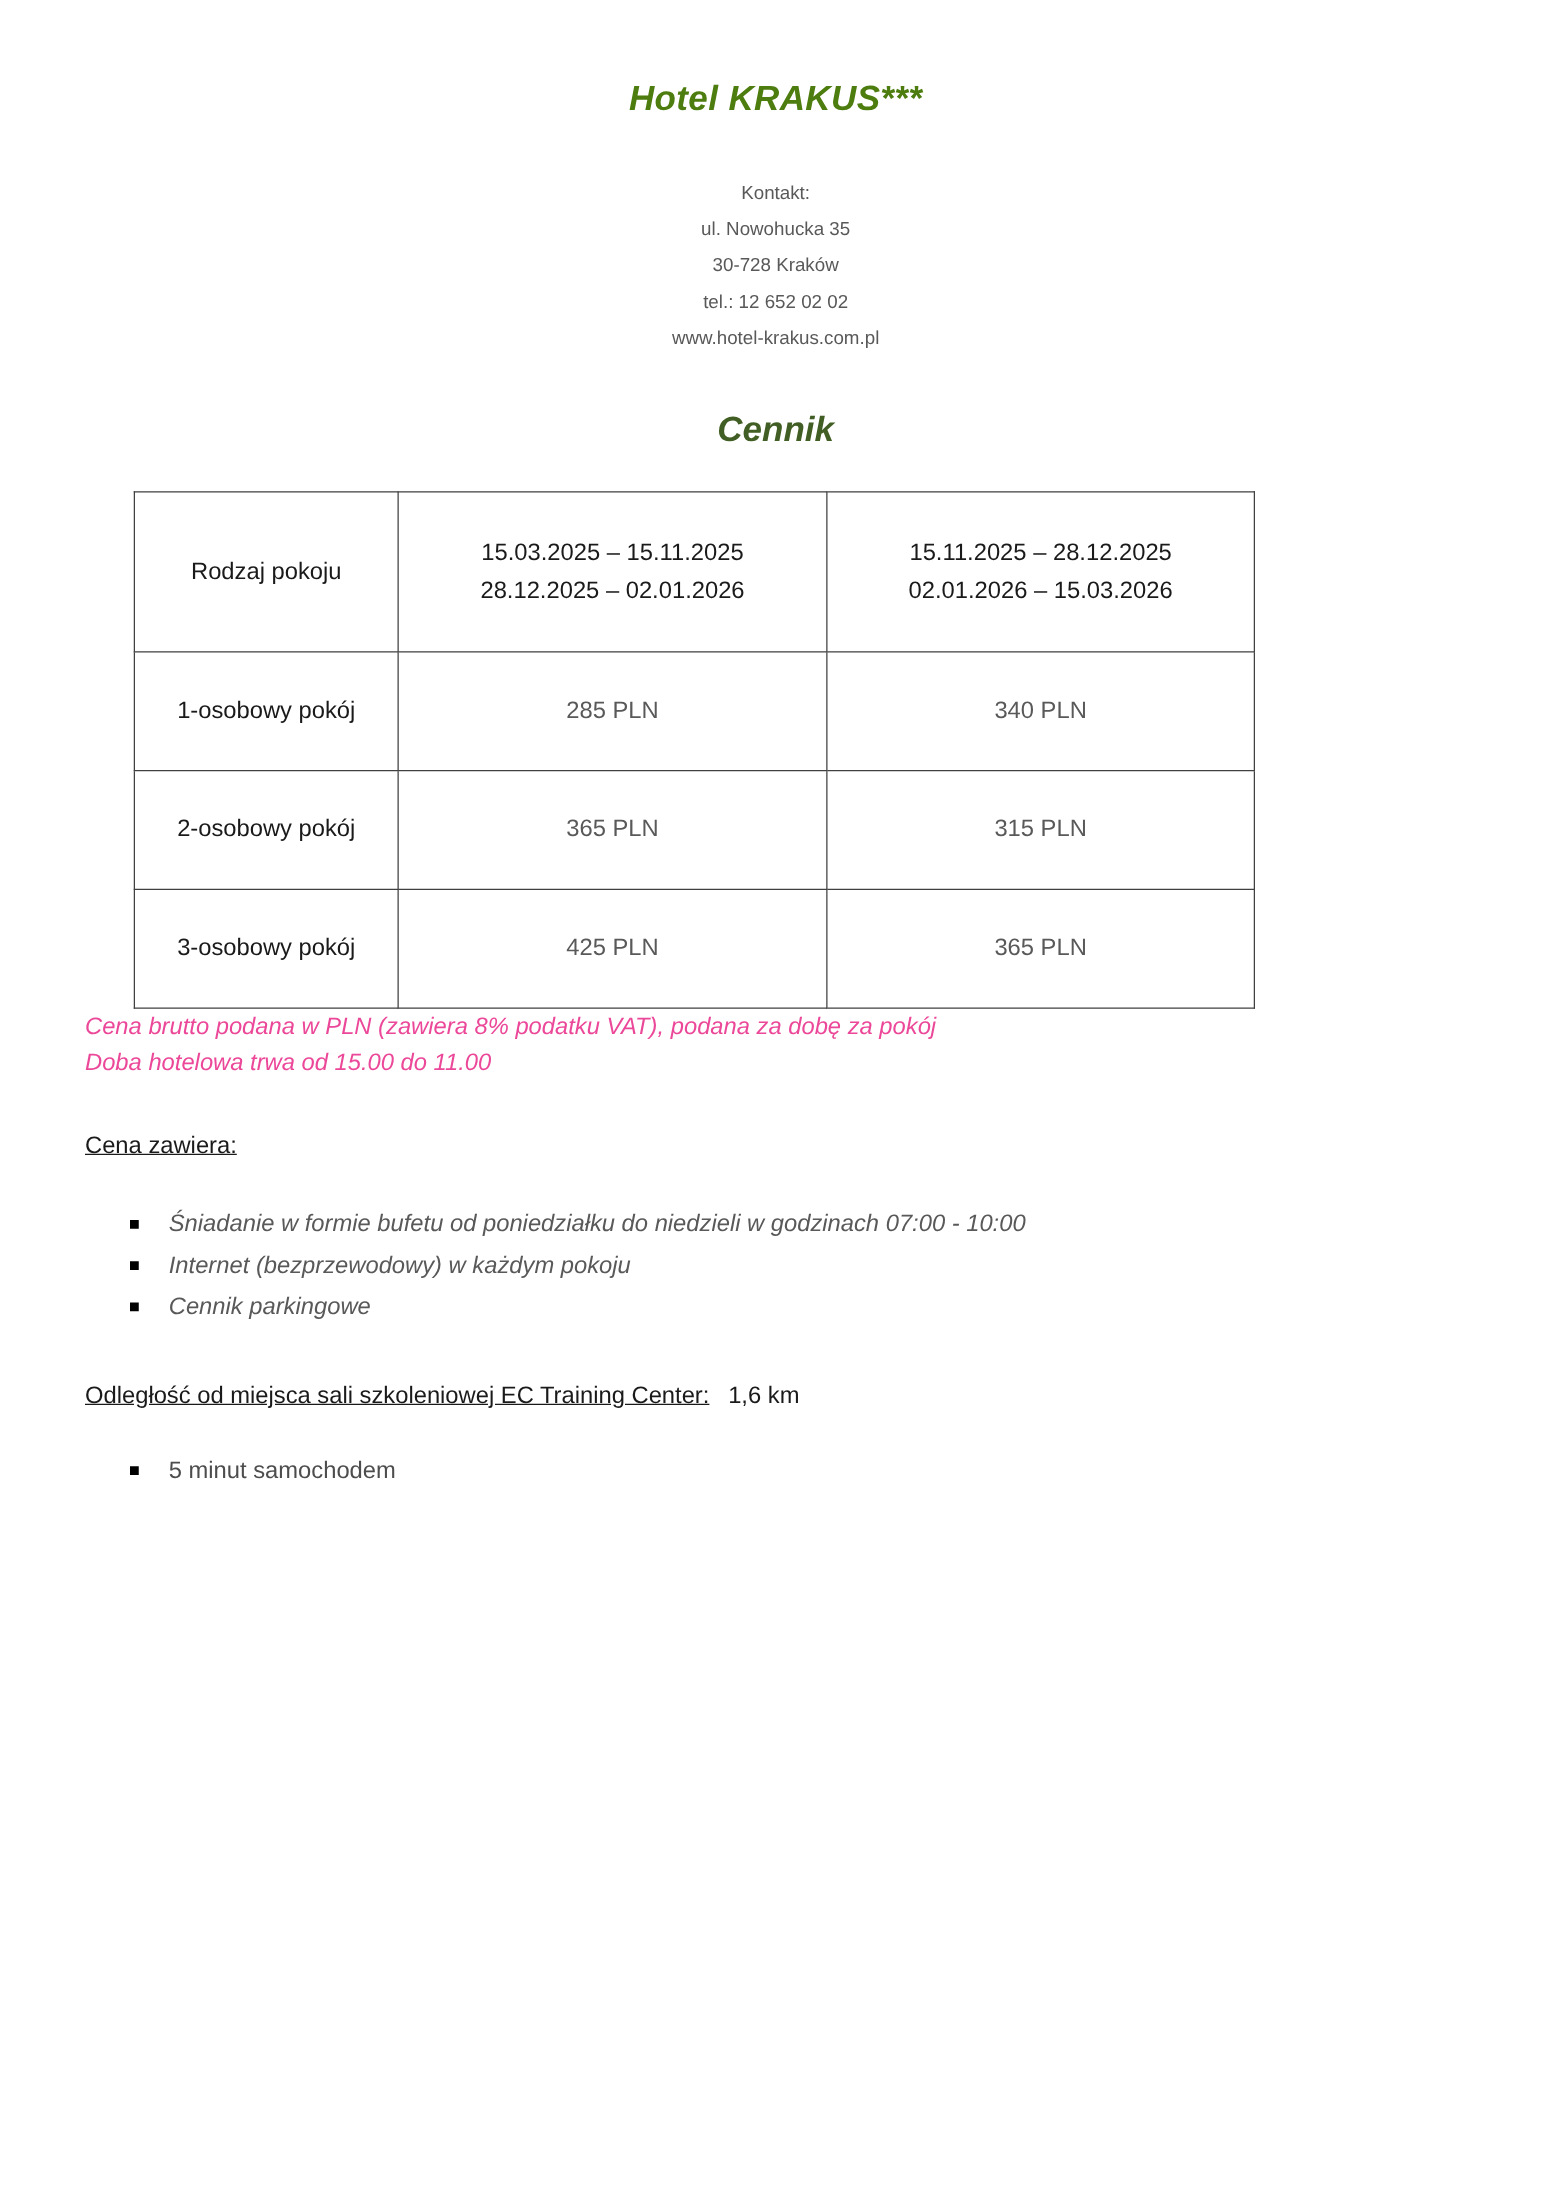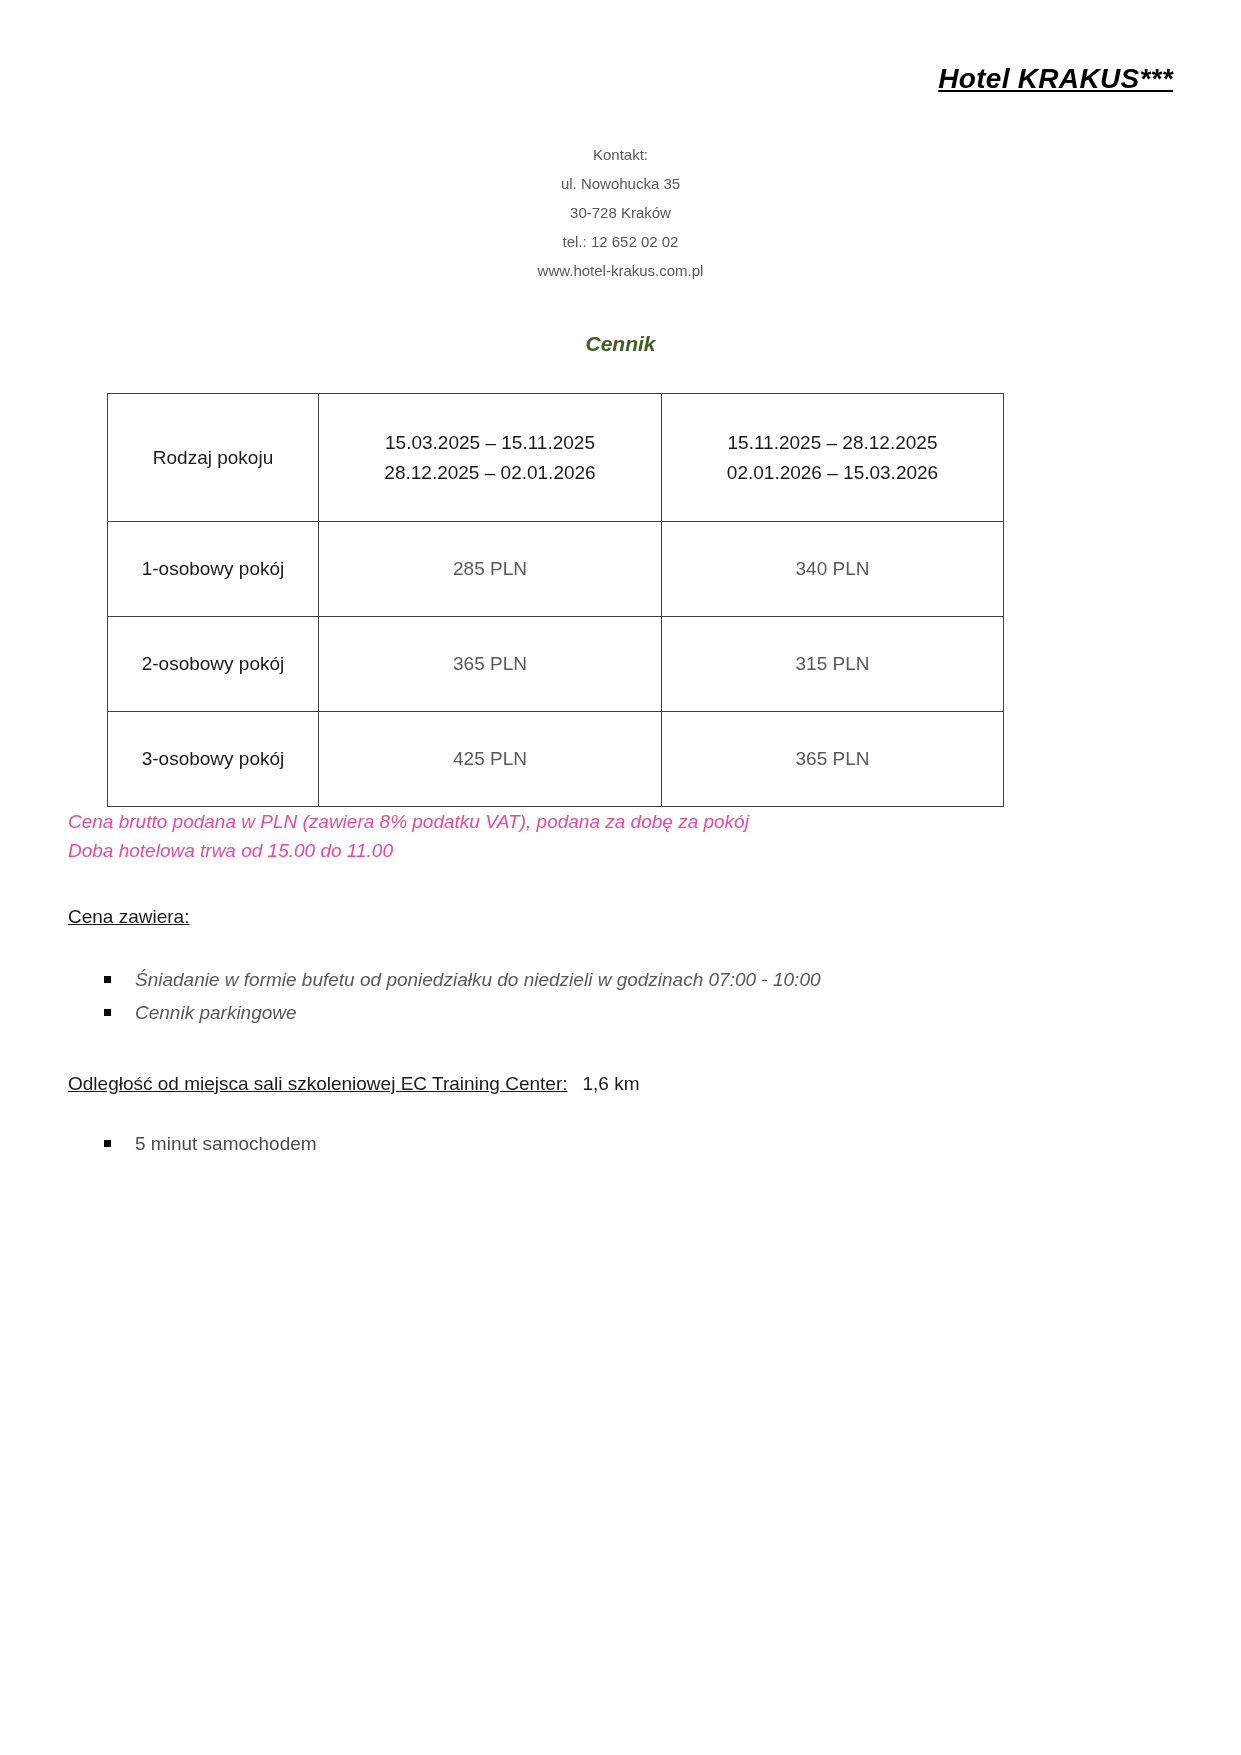--- a/index.html
+++ b/index.html
@@ -14,42 +14,41 @@
     color: #595959;
     position: relative;
     box-sizing: border-box;
   }
   .page {
     box-sizing: border-box;
     padding: 62px 68px 0 68px;
   }
   .hotel-title {
     margin: 0;
-    text-align: right;
-    color: #000000;
+    text-align: center;
+    color: #4d7c0f;
     font-size: 28px;
     line-height: 34px;
     font-style: italic;
     font-weight: bold;
     letter-spacing: 0.3px;
-    text-decoration: underline;
   }
   .contact {
     margin-top: 44px;
     text-align: center;
     font-size: 15px;
     line-height: 29px;
     color: #595959;
   }
   .contact p { margin: 0; }
   .section-title {
     margin: 46px 0 0 0;
     text-align: center;
     color: #415e24;
-    font-size: 21px;
+    font-size: 28px;
     line-height: 26px;
     font-style: italic;
     font-weight: bold;
   }
   .price-table {
     border-collapse: collapse;
     table-layout: fixed;
     width: 896px;
     margin: 36px 0 0 39px;
     color: #595959;
@@ -174,20 +173,21 @@
 
   <div class="notes">
     <p>Cena brutto podana w PLN (zawiera 8% podatku VAT), podana za dobę za pokój</p>
     <p>Doba hotelowa trwa od 15.00 do 11.00</p>
   </div>
 
   <p class="includes-heading">Cena zawiera:</p>
 
   <ul class="bullet-list italic">
     <li>Śniadanie w formie bufetu od poniedziałku do niedzieli w godzinach 07:00 - 10:00</li>
+    <li>Internet (bezprzewodowy) w każdym pokoju</li>
     <li>Cennik parkingowe</li>
   </ul>
 
   <p class="distance-line">
     <span class="distance-label">Odległość od miejsca sali szkoleniowej EC Training Center:</span><span class="distance-value">1,6 km</span>
   </p>
 
   <ul class="bullet-list plain">
     <li>5 minut samochodem</li>
   </ul>

